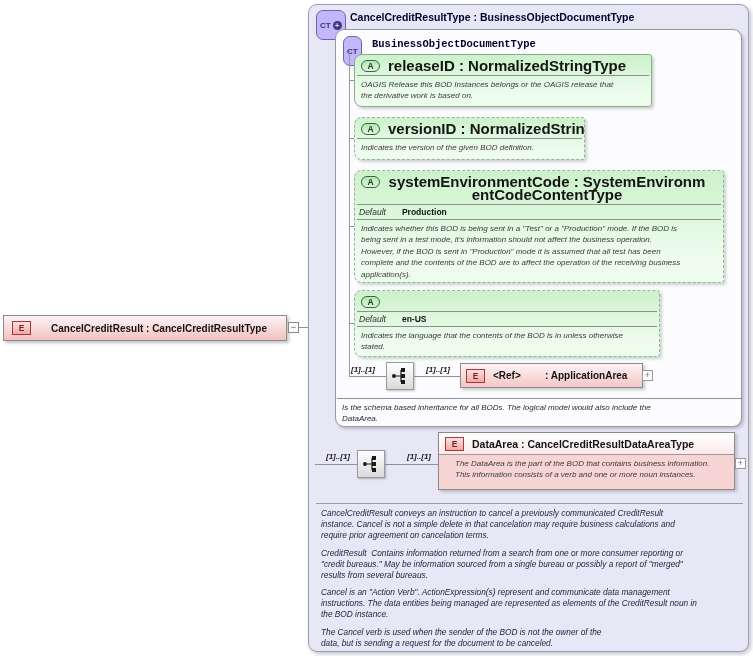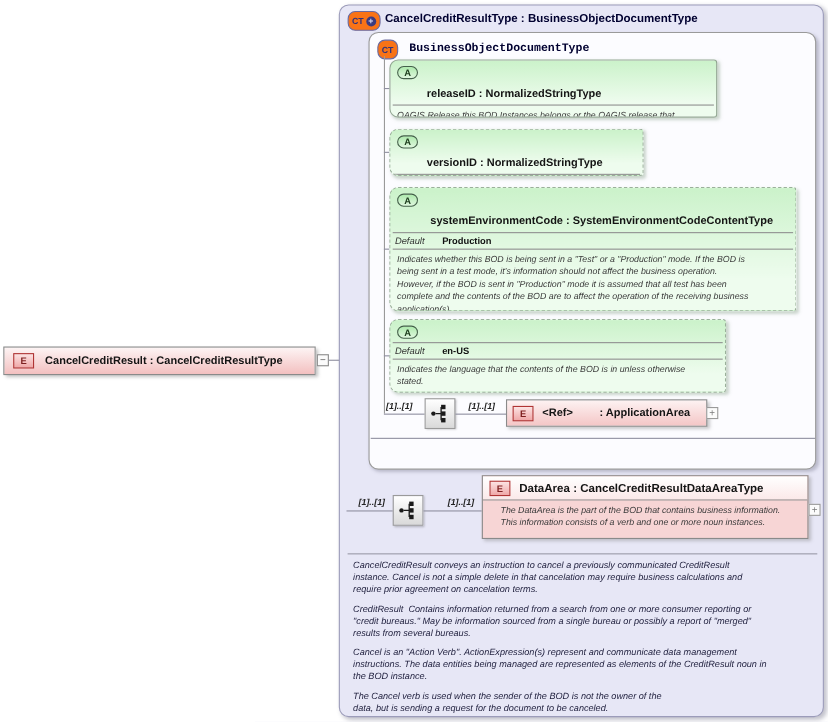--- a/index.html
+++ b/index.html
@@ -8,32 +8,32 @@
   .line{position:absolute;background:#8f8fa0;height:1px;}
   .vline{position:absolute;background:#9a9a9a;width:1px;}
 
   
   #root-el{left:3px;top:315px;width:284px;height:26px;box-sizing:border-box;
     border:1px solid #8a8a8a;background:linear-gradient(180deg,#fdf4f4 0%,#f3c0c0 100%);
     box-shadow:2px 2px 3px rgba(120,120,120,.45);display:flex;align-items:center;padding-left:8px;}
   .e-icon{width:17px;height:12px;box-sizing:content-box;border:1px solid #b03434;flex:0 0 auto;
     background:linear-gradient(180deg,#fce3e3,#efa8a8);color:#7d1f1f;font-size:8.5px;font-weight:bold;
     display:flex;align-items:center;justify-content:center;}
-  #root-el .box-title{margin-left:10px;}
+  #root-el .box-title{margin-left:20px;}
   .box-title{font-weight:bold;font-size:10px;color:#141414;white-space:nowrap;}
   .pm-box{position:absolute;width:11px;height:11px;box-sizing:border-box;border:1px solid #9a9a9a;
     background:#fbfbfb;color:#7a7a7a;font-size:9px;line-height:8px;text-align:center;cursor:pointer;}
   #collapse-box{left:288px;top:322px;color:#555;border-color:#8a8a8a;}
   #conn-root{left:299px;top:327px;width:35px;}
 
   
   #main-box{left:308px;top:4px;width:441px;height:648px;box-sizing:border-box;background:#e7e7f6;
     border:1px solid #9c9cba;border-radius:9px;box-shadow:2px 2px 4px rgba(120,120,140,.45);}
-  .ct-pill{position:absolute;height:18px;box-sizing:border-box;border:1px solid #6a6aa0;border-radius:7px;
-    background:#f97316;color:#32327a;font-size:8px;font-weight:bold;display:inline-flex;align-items:center;
+  .ct-pill{position:absolute;height:30px;box-sizing:border-box;border:1px solid #6a6aa0;border-radius:7px;
+    background:#c4b5fd;color:#32327a;font-size:8px;font-weight:bold;display:inline-flex;align-items:center;
     padding:0 3px;gap:2px;}
   .ct-plus-circle{width:9px;height:9px;border-radius:50%;background:#3b3b80;color:#dcdcf4;font-size:8px;
     line-height:9px;text-align:center;font-weight:bold;}
   #main-title{left:41px;top:6px;font-size:10.5px;font-weight:bold;color:#000030;white-space:nowrap;}
 
   
   #base-box{left:26px;top:24px;width:407px;height:398px;box-sizing:border-box;background:#fcfcff;
     border:1px solid #9a9a9a;border-radius:9px;box-shadow:2px 2px 3px rgba(120,120,140,.4);}
   #base-title{left:36px;top:8px;font-size:10.5px;font-weight:bold;color:#000030;white-space:nowrap;font-family:Liberation Mono, monospace;}
 
@@ -44,21 +44,21 @@
     box-shadow:2px 2px 3px rgba(110,140,110,.35);cursor:pointer;}
   .attr.dashed{border-style:dashed;border-color:#9ab09a;}
   #attr-release{top:24px;width:298px;height:53px;}
   #attr-version{top:87px;width:231px;height:43px;}
   #attr-sysenv{top:140px;width:370px;height:113px;}
   #attr-lang{top:260px;width:306px;height:67px;}
   .attr-head{display:flex;align-items:flex-start;padding:4px 6px 3px 6px;gap:8px;}
   .a-icon{flex:0 0 auto;width:19px;height:12px;box-sizing:border-box;border:1px solid #44604a;
     border-radius:7px;background:linear-gradient(180deg,#aeeaad,#dff7de);color:#1c3a1c;font-weight:bold;
     font-size:8.5px;display:flex;align-items:center;justify-content:center;margin-top:1px;}
-  .attr-title{font-weight:bold;font-size:10px;color:#141414;line-height:13px;white-space:nowrap;margin-top:20px;}
+  .attr-title{font-weight:bold;font-size:15px;color:#141414;line-height:13px;white-space:nowrap;}
   .attr-title.wrap{white-space:normal;word-break:break-all;text-align:center;width:318px;}
   .hsep{border-top:1px solid #8f8f8f;margin:0 2px;}
   .attr-default{display:flex;align-items:baseline;padding:2px 6px 1px 4px;font-size:8.5px;height:11px;}
   .def-label{font-style:italic;color:#333;}
   .def-value{font-weight:bold;color:#111;margin-left:16px;}
   .doc{font-size:8px;font-style:italic;color:#3a3a3a;line-height:11.4px;white-space:pre;}
   .attr-doc{padding:3px 6px;}
 
   
   .card{position:absolute;font-size:8px;font-style:italic;font-weight:bold;color:#222;white-space:nowrap;}
@@ -194,20 +194,22 @@
     <span class="card" id="card-ref-2">[1]..[1]</span>
     <div class="line" id="line-ref"></div>
     <div id="ref-box">
       <span class="e-icon">E</span>
       <span id="ref-name">&lt;Ref&gt;</span>
       <span id="ref-type">: ApplicationArea</span>
     </div>
     <div class="pm-box" id="ref-plus">+</div>
 
     <div class="line" id="bod-sep"></div>
+    <div class="abs doc" id="bod-doc">Is the schema based inheritance for all BODs. The logical model would also include the
+DataArea.</div>
   </div>
 
   <div class="line" id="line-da-1"></div>
   <span class="card" id="card-da-1">[1]..[1]</span>
   <div class="seq-box" id="seq-da">
     <svg width="20" height="20" viewBox="0 0 20 20">
       <circle cx="4" cy="10" r="2" fill="#1a1a1a"></circle>
       <path d="M6 10 H11 M11 4 V16" stroke="#1a1a1a" stroke-width="1.2" fill="none"></path>
       <rect x="11" y="2" width="4" height="4" fill="#1a1a1a"></rect>
       <rect x="11" y="8" width="4" height="4" fill="#1a1a1a"></rect>

